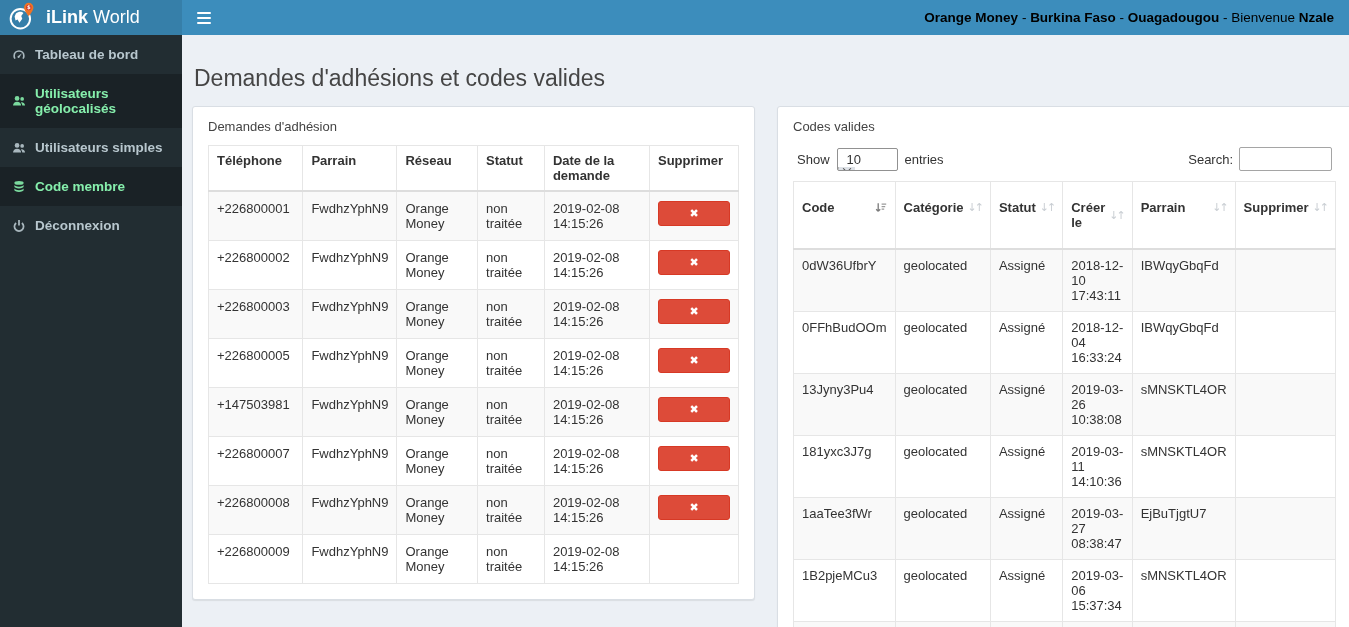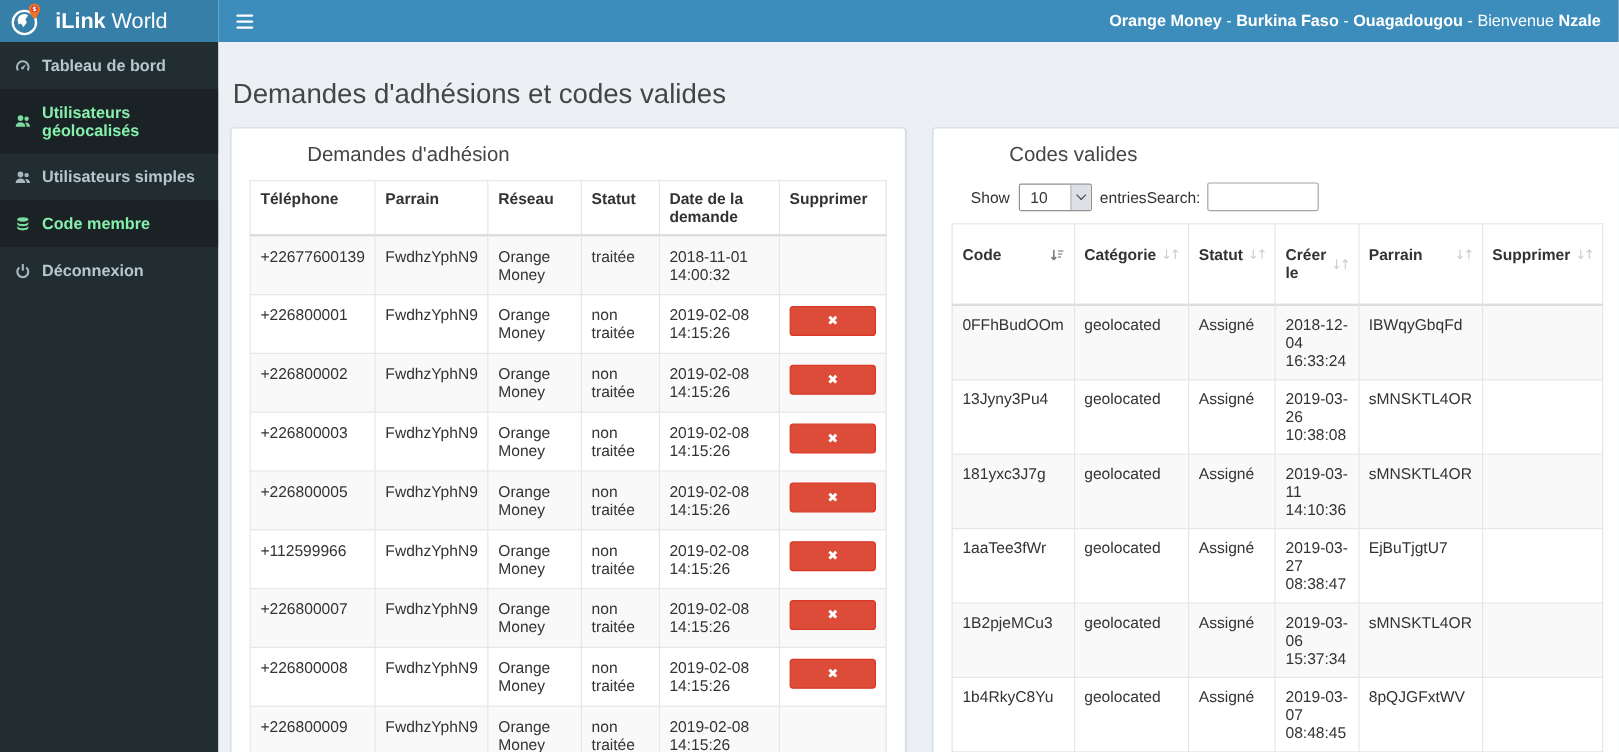--- a/index.html
+++ b/index.html
@@ -7,37 +7,37 @@
   body { font-family:"Liberation Sans","DejaVu Sans",sans-serif; font-size:13px; color:#333; background:#ecf0f5; }
 
   
   .topbar { display:flex; height:35px; }
   .logo-area { width:182px; background:#367fa9; display:flex; align-items:center; padding-left:8px; gap:8px; flex:0 0 182px; }
   .brand { color:#fff; font-size:18px; font-weight:300; white-space:nowrap; }
   .brand b { font-weight:700; }
   .navbar { flex:1; background:#3c8dbc; display:flex; align-items:center; justify-content:space-between; padding:0 15px 0 13px; }
   .hamburger { display:inline-flex; flex-direction:column; gap:3px; cursor:pointer; padding:4px 2px; }
   .hamburger span { width:14px; height:2px; background:#fff; border-radius:1px; }
-  .user-info { color:#ffffff; font-size:13.5px; white-space:nowrap; }
+  .user-info { color:#000000; font-size:13.5px; white-space:nowrap; }
   .user-info .b { font-weight:700; }
 
   
   .sidebar { position:absolute; top:35px; left:0; bottom:0; width:182px; background:#222d32; }
   .sidebar ul { list-style:none; }
   .sidebar li { display:flex; align-items:center; gap:9px; padding:12px 12px; font-size:13.5px; font-weight:600; color:#b8c7ce; cursor:pointer; }
   .sidebar li.active { background:#1a2226; color:#86efac; }
   .sidebar li svg { flex:0 0 14px; fill:currentColor; opacity:.9; }
 
   
   .content { position:absolute; top:35px; left:182px; right:0; bottom:0; background:#ecf0f5; padding:12px 14px 0 10px; overflow:hidden; }
   .page-title { font-size:23px; font-weight:400; color:#454545; margin:18px 0 14px 2px; }
   .panels { display:flex; gap:22px; align-items:flex-start; }
 
   .panel { background:#fff; border:1px solid #d9dee4; border-radius:3px; box-shadow:0 1px 1px rgba(0,0,0,.08); }
-  .panel-title { font-size:17px; color:#444; padding:12px 15px 11px; font-weight:400;margin-left:48px; }
+  .panel-title { font-size:13px; color:#444; padding:12px 15px 11px; font-weight:400; }
   .panel-body { padding:0 15px 15px; }
   .panel-left { width:563px; flex:0 0 563px; }
   .panel-right { flex:1; }
 
   
   table { width:100%; border-collapse:collapse; font-size:13px; }
   th, td { border:1px solid #e6e6e6; text-align:left; vertical-align:top; }
   thead th { padding:7px 8px; font-weight:700; color:#333; border-bottom:2px solid #ddd; }
   tbody tr:nth-child(odd) { background:#f9f9f9; }
   .tbl-demandes td { padding:9px 8px; }
@@ -47,23 +47,23 @@
   .th-flex { display:flex; justify-content:space-between; align-items:center; gap:4px; }
   .sort-ic { color:#c9ced3; font-size:11px; letter-spacing:-2px; font-family:"DejaVu Sans",sans-serif; font-weight:400; }
   .sort-ic::before { content:"↓"; }
   .sort-ic::after { content:"↑"; }
 
   .btn-danger { display:block; width:72px; padding:5px 0; background:#dd4b39; border:1px solid #d73925; border-radius:3px; color:#fff; text-align:center; cursor:pointer; font-size:11px; }
   .btn-danger .x-icon { font-family:"DejaVu Sans",sans-serif; font-weight:700; }
   .btn-danger .x-icon::before { content:"✖"; }
 
   
-  .dt-controls { display:flex; align-items:center; margin:2px 16px 10px; font-size:13px; color:#333; }
+  .dt-controls { display:flex; justify-content:space-between; align-items:center; margin:2px 4px 10px; font-size:13px; color:#333; }
   .dt-length { display:flex; align-items:center; }
-  .dt-select { display:inline-flex; align-items:stretch; border:1px solid #919191; background:#fff; height:23px; margin:0 7px; min-width:61px; cursor:pointer; border-radius:2px; overflow:hidden; }
+  .dt-select { display:inline-flex; align-items:stretch; border:1px solid #919191; background:#fff; height:23px; margin:0 7px; min-width:61px; cursor:pointer; border-radius:2px; overflow:hidden;flex-direction:column; }
   .dt-select .val { padding:3px 10px 0 9px; font-size:13px; flex:1; }
   .dt-select .arrow-box { width:17px; background:#dde1e6; border-left:1px solid #b8b8b8; display:flex; align-items:center; justify-content:center; }
   .chevron-down { width:6px; height:6px; border-right:1.6px solid #4d4d4d; border-bottom:1.6px solid #4d4d4d; transform:rotate(45deg) translate(-1px,-1px); }
   .dt-search { display:flex; align-items:center; gap:6px; }
   .dt-search input { width:93px; height:24px; border:1px solid #a5a5a5; padding:2px 6px; font-size:13px; border-radius:2px; }
 
   .sort-asc-svg { display:inline-block; }
 </style>
 </head>
 <body>
@@ -152,30 +152,20 @@
               <th style="width:97px">Téléphone</th>
               <th style="width:84px">Parrain</th>
               <th style="width:90px">Réseau</th>
               <th style="width:74px">Statut</th>
               <th style="width:122px">Date de la demande</th>
               <th>Supprimer</th>
             </tr>
           </thead>
           <tbody>
 
-              <tr>
-                <td>+22677600139</td>
-                <td>FwdhzYphN9</td>
-                <td>Orange Money</td>
-                <td>traitée</td>
-                <td>2018-11-01 14:00:32</td>
-                <td>
-                  
-                </td>
-              </tr>
 
               <tr>
                 <td>+226800001</td>
                 <td>FwdhzYphN9</td>
                 <td>Orange Money</td>
                 <td>non traitée</td>
                 <td>2019-02-08 14:15:26</td>
                 <td>
                   <button class="btn-danger"><span class="x-icon"></span></button>
                 </td>
@@ -209,21 +199,21 @@
                 <td>FwdhzYphN9</td>
                 <td>Orange Money</td>
                 <td>non traitée</td>
                 <td>2019-02-08 14:15:26</td>
                 <td>
                   <button class="btn-danger"><span class="x-icon"></span></button>
                 </td>
               </tr>
 
               <tr>
-                <td>+112599966</td>
+                <td>+147503981</td>
                 <td>FwdhzYphN9</td>
                 <td>Orange Money</td>
                 <td>non traitée</td>
                 <td>2019-02-08 14:15:26</td>
                 <td>
                   <button class="btn-danger"><span class="x-icon"></span></button>
                 </td>
               </tr>
 
               <tr>
@@ -323,20 +313,28 @@
               <th>
                 <span class="th-flex">
                     <span>Supprimer</span>
                     <span class="sort-ic"></span>
                   </span>
               </th>
             </tr>
           </thead>
           <tbody>
 
+              <tr>
+                <td>0dW36UfbrY</td>
+                <td>geolocated</td>
+                <td>Assigné</td>
+                <td>2018-12-10 17:43:11</td>
+                <td>IBWqyGbqFd</td>
+                <td></td>
+              </tr>
 
               <tr>
                 <td>0FFhBudOOm</td>
                 <td>geolocated</td>
                 <td>Assigné</td>
                 <td>2018-12-04 16:33:24</td>
                 <td>IBWqyGbqFd</td>
                 <td></td>
               </tr>
 

